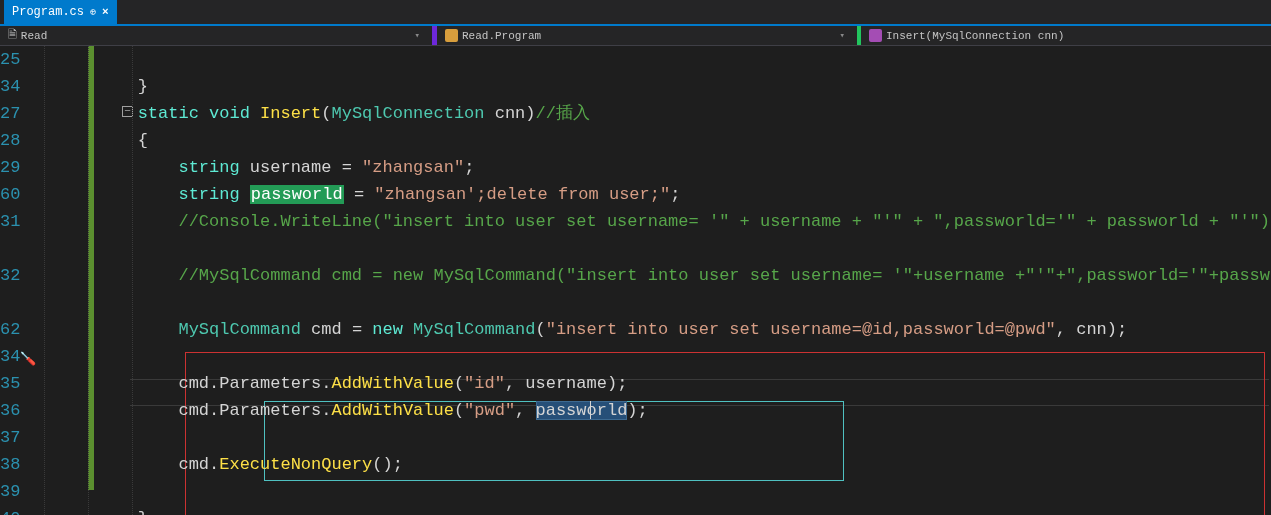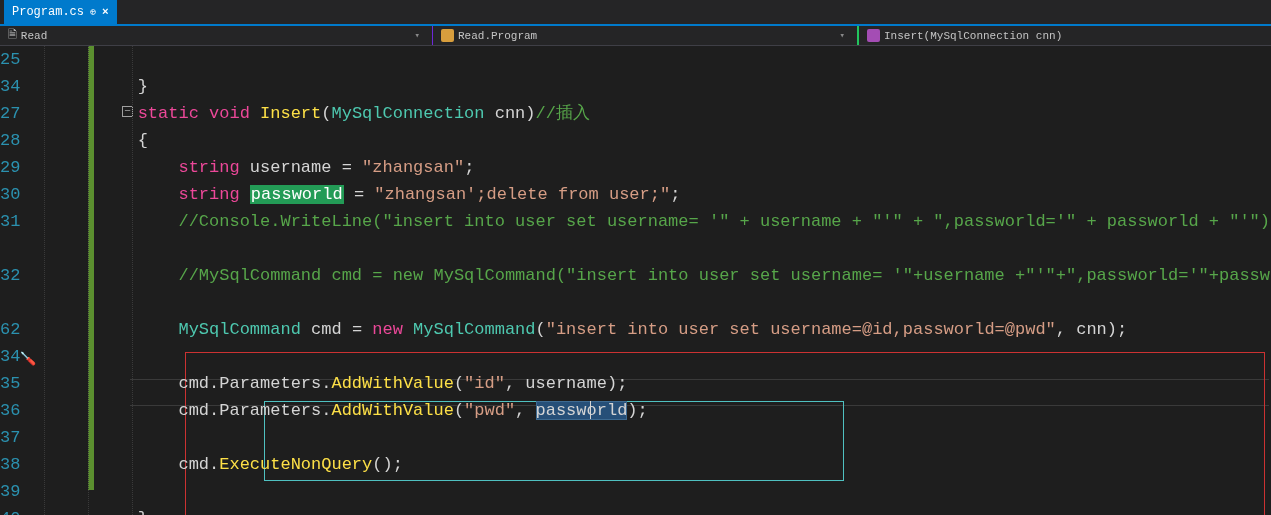--- a/index.html
+++ b/index.html
@@ -47,22 +47,22 @@
     color:#c4c4c4;
   }
   .nav-seg {
     display:flex;
     align-items:center;
     gap:4px;
     padding:0 6px 0 8px;
     height:100%;
   }
   .nav-seg.first { width:432px; }
-  .nav-seg.mid   { width:425px; border-left:1px solid #6d28d9; }
-  .nav-seg.last  { border-left:2px solid #22c55e; flex:1; }
+  .nav-seg.mid   { width:425px; border-left:5px solid #6d28d9; }
+  .nav-seg.last  { border-left:4px solid #22c55e; flex:1; }
   .nav-seg .chev { margin-left:auto; margin-right:6px; color:#888; font-size:9px; }
   .nav-icn { width:13px; height:13px; display:inline-block; }
   .icn-class  { background:#d89e3d; border-radius:2px; }
   .icn-method { background:#a44db4; border-radius:2px; }
   .icn-page { font-size:11px; color:#cfd0d1; }
 
   
   .editor {
     display:flex;
     height:calc(100% - 46px);
@@ -114,21 +114,21 @@
     width:0;
     border-left:1px dotted #3a3a3a;
   }
   .code-line {
     height:27px;
     line-height:27px;
     white-space:pre;
     position:relative;
   }
   
-  .kw { color:#ec4899; }
+  .kw { color:#5eead4; }
   .fn { color:#fde047; }
   .type { color:#4ec9b0; }
   .str { color:#d69d85; }
   .cmt { color:#57a64a; }
   .punc { color:#d4d4d4; }
 
   
   .hl-green-box { background:#239b56; color:#fff; padding:0 1px; }
   .hl-sel { background:#264f78; }
   .hl-box { outline:1px solid #3d6a91; outline-offset:-1px; }
@@ -204,21 +204,21 @@
 
   <div class="gutter" id="gutter">
     <div class="glyph-col">
       <span class="glyph" style="top:300px;color:#d89e3d;">🪛</span>
     </div>
   <div class="ln">25</div>
       <div class="ln">34</div>
       <div class="ln">27</div>
       <div class="ln">28</div>
       <div class="ln">29</div>
-      <div class="ln">30</div>
+      <div class="ln">60</div>
       <div class="ln">31</div>
       <div class="ln"></div>
       <div class="ln">32</div>
       <div class="ln"></div>
       <div class="ln">62</div>
       <div class="ln">34</div>
       <div class="ln">35</div>
       <div class="ln">36</div>
       <div class="ln">37</div>
       <div class="ln">38</div>

